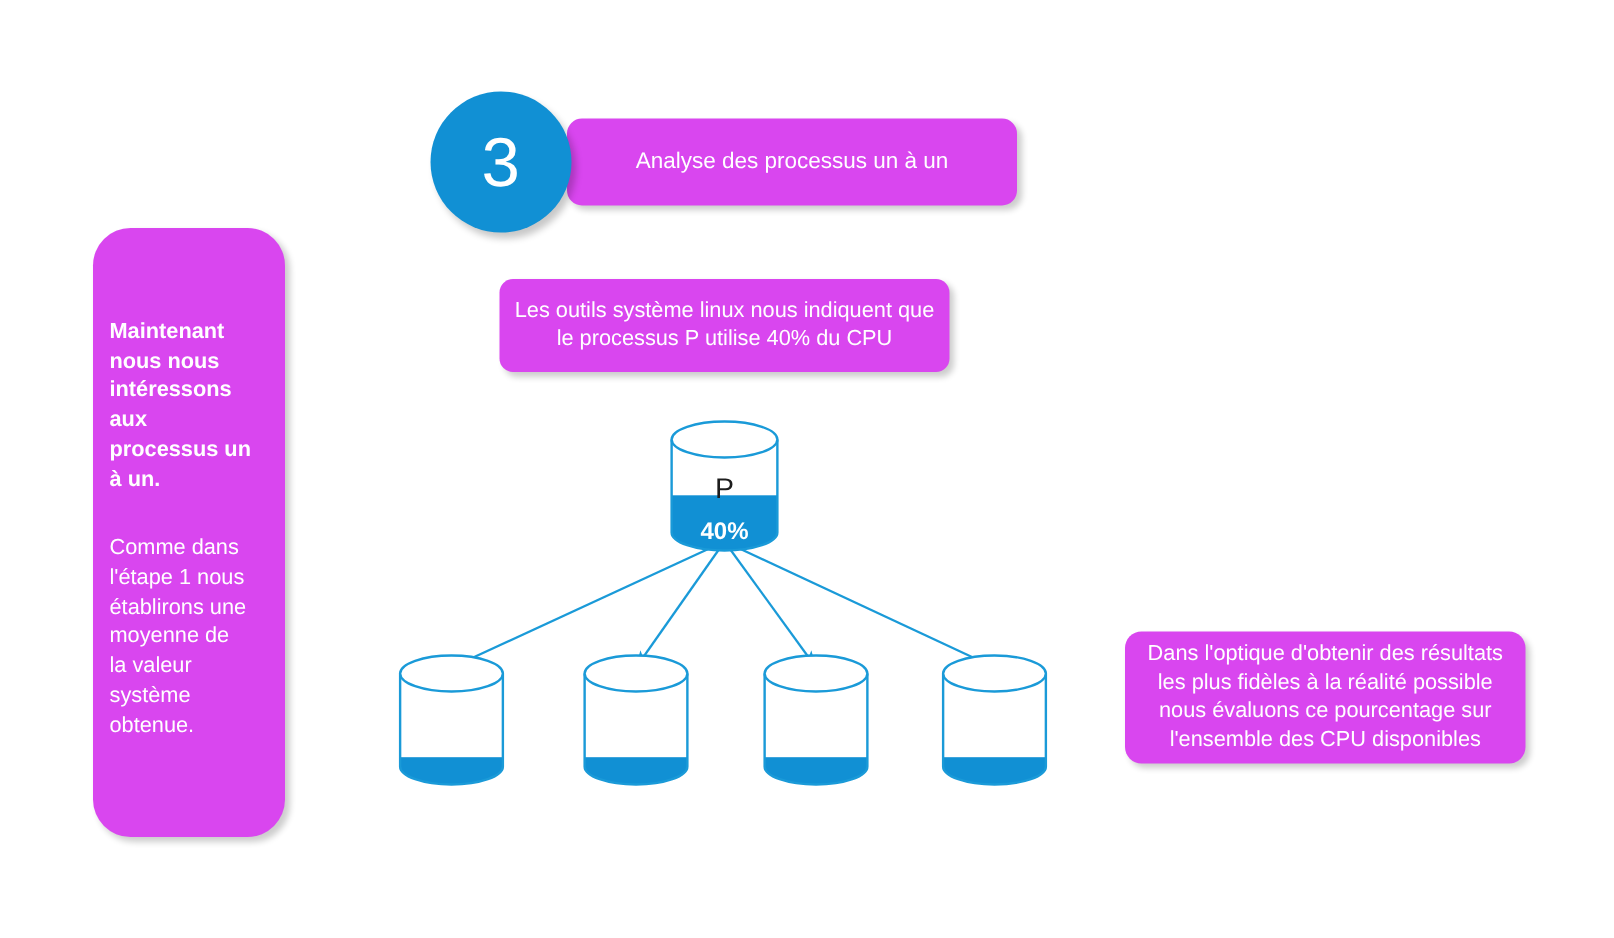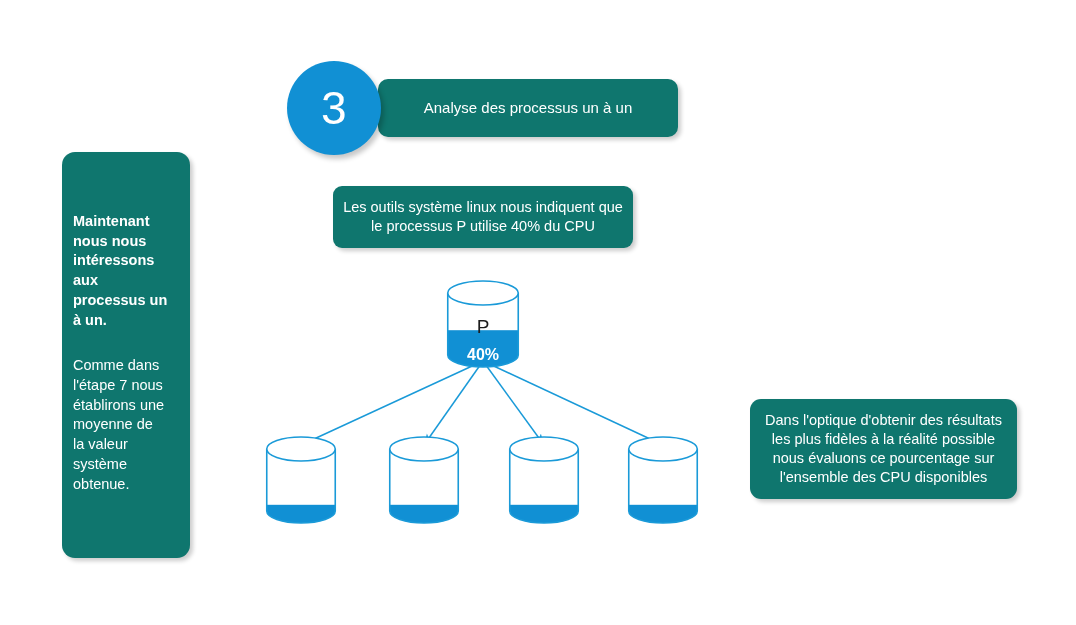--- a/index.html
+++ b/index.html
@@ -18,21 +18,21 @@
   .canvas {
     position: absolute;
     inset: 0;
     width: 1076px;
     height: 625px;
   }
 
   
   .panel {
     position: absolute;
-    background: #0f766e;
+    background: #d946ef;
     color: #ffffff;
     box-sizing: border-box;
     box-shadow: 3px 3px 4px rgba(0,0,0,0.20);
     display: flex;
     align-items: center;
     justify-content: center;
     text-align: center;
     line-height: 1.32;
   }
 
@@ -69,21 +69,21 @@
     font-size: 15px;
     z-index: 2;
   }
 
   
   .sidebar-note {
     left: 62px;
     top: 152px;
     width: 128px;
     height: 406px;
-    border-radius: 13px;
+    border-radius: 25px;
     display: block;
     padding: 60px 22px 10px 11px;
     text-align: left;
   }
   .sidebar-note .p-bold {
     font-size: 14.5px;
     font-weight: bold;
     line-height: 1.36;
     margin: 0 0 26px 0;
   }
@@ -101,23 +101,23 @@
     width: 300px;
     height: 62px;
     border-radius: 9px;
     font-size: 14.5px;
     padding: 0 8px;
   }
 
   
   .callout-right {
     left: 750px;
-    top: 399px;
+    top: 421px;
     width: 267px;
-    height: 100px;
+    height: 88px;
     border-radius: 11px;
     font-size: 14.5px;
     padding: 0 7px;
   }
 
   
   .cyl {
     position: absolute;
   }
   .cyl svg { display: block; overflow: visible; }
@@ -154,21 +154,21 @@
   <div class="step-circle">
     <span class="num">3</span>
   </div>
 
   <div class="panel header-pill">
     <span>Analyse des processus un à un</span>
   </div>
 
   <div class="panel sidebar-note">
     <p class="p-bold">Maintenant nous nous intéressons aux processus un à un.</p>
-    <p class="p-reg">Comme dans l'étape 7 nous établirons une moyenne de la valeur système obtenue.</p>
+    <p class="p-reg">Comme dans l'étape 1 nous établirons une moyenne de la valeur système obtenue.</p>
   </div>
 
   <div class="panel callout-top">
     <span>Les outils système linux nous indiquent que le processus P utilise 40% du CPU</span>
   </div>
 
   <div class="panel callout-right">
     <span>Dans l'optique d'obtenir des résultats les plus fidèles à la réalité possible nous évaluons ce pourcentage sur l'ensemble des CPU disponibles</span>
   </div>
 

